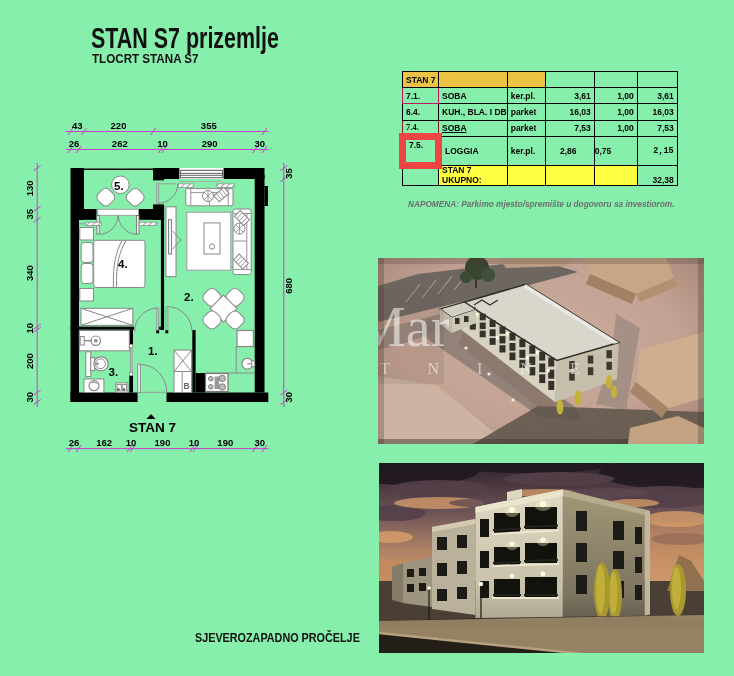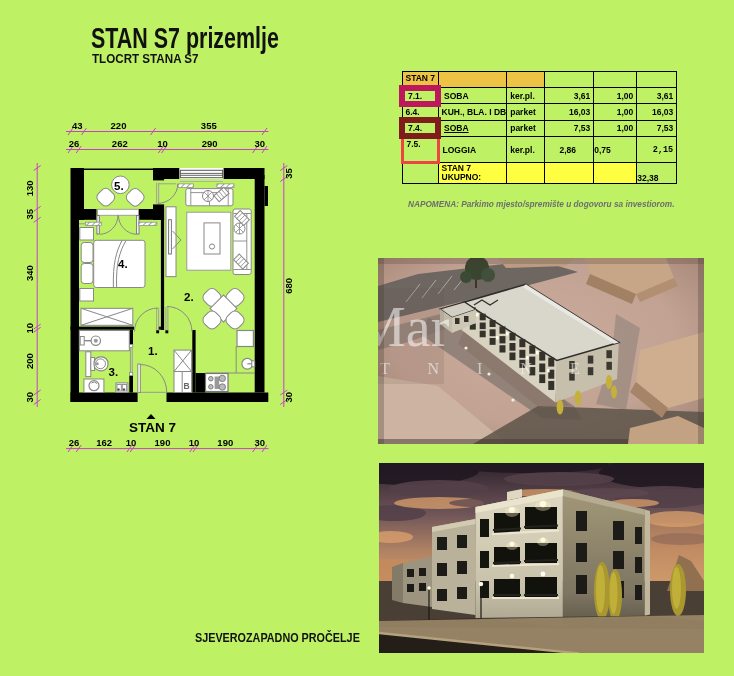--- a/index.html
+++ b/index.html
@@ -1,16 +1,16 @@
 <!DOCTYPE html>
 <html><head>
 <meta charset="utf-8">
 <style>
   html,body{margin:0;padding:0;background:#fff;}
-  .page{position:relative;width:734px;height:676px;background:#bef264;overflow:hidden;
+  .page{position:relative;width:734px;height:676px;background:#86efac;overflow:hidden;
         font-family:"Liberation Sans",sans-serif;}
   .abs{position:absolute;}
 </style>
 </head>
 <body>
 <div class="page">
 
 <div class="abs" style="left:91px;top:21px;font-size:30px;font-weight:bold;color:#111;transform:scaleX(0.715);transform-origin:0 0;white-space:nowrap;">STAN S7 prizemlje</div>
 
 <div class="abs" style="left:92px;top:52px;font-size:12.5px;font-weight:bold;color:#111;transform:scaleX(0.93);transform-origin:0 0;white-space:nowrap;">TLOCRT STANA S7</div>
@@ -490,58 +490,58 @@
 <tbody>
           <tr style="height:16.2px">
   <td style="border:1px solid #000;background:#ecc345;padding:0 0 0 3px;">STAN 7</td>
   <td style="border:1px solid #000;background:#ecc345;"></td>
   <td style="border:1px solid #000;background:#ecc345;"></td>
   <td style="border:1px solid #000;"></td>
   <td style="border:1px solid #000;"></td>
   <td style="border:1px solid #000;"></td>
 </tr>
 <tr style="height:16.2px">
-  <td style="border:6px solid #be185d;padding:0 0 0 3px;">7.1.</td>
+  <td style="border:1px solid #be185d;padding:0 0 0 3px;">7.1.</td>
   <td style="border:1px solid #000;padding:0 0 0 3px;">SOBA</td>
   <td style="border:1px solid #000;padding:0 0 0 3px;">ker.pl.</td>
   <td style="border:1px solid #000;padding:0 3px 0 0;text-align:right;">3,61</td>
   <td style="border:1px solid #000;padding:0 3px 0 0;text-align:right;">1,00</td>
   <td style="border:1px solid #000;padding:0 3px 0 0;text-align:right;">3,61</td>
 </tr>
 <tr style="height:16.2px">
   <td style="border:1px solid #000;padding:0 0 0 3px;">6.4.</td>
   <td style="border:1px solid #000;padding:0 0 0 3px;white-space:nowrap;">KUH., BLA. I DB</td>
   <td style="border:1px solid #000;padding:0 0 0 3px;">parket</td>
   <td style="border:1px solid #000;padding:0 3px 0 0;text-align:right;">16,03</td>
   <td style="border:1px solid #000;padding:0 3px 0 0;text-align:right;">1,00</td>
   <td style="border:1px solid #000;padding:0 3px 0 0;text-align:right;">16,03</td>
 </tr>
 <tr style="height:16.2px">
-  <td style="border:6px solid #7f1d1d;padding:0 4px 0 3px;">7.4.</td>
+  <td style="border:1px solid #7f1d1d;padding:0 4px 0 3px;font-family:Liberation Serif, serif;">7.4.</td>
   <td style="border:1px solid #000;padding:0 0 0 3px;text-decoration:underline;">SOBA</td>
   <td style="border:1px solid #000;padding:0 0 0 3px;">parket</td>
   <td style="border:1px solid #000;padding:0 3px 0 0;text-align:right;">7,53</td>
   <td style="border:1px solid #000;padding:0 3px 0 0;text-align:right;">1,00</td>
   <td style="border:1px solid #000;padding:0 3px 0 0;text-align:right;">7,53</td>
 </tr>
 <tr style="height:16.2px">
-  <td style="border:3px solid #ef4444;padding:0 0 12px 3px;margin-top:12px;">7.5.</td>
+  <td style="border:7px solid #ef4444;padding:0 0 12px 3px;margin-top:12px;">7.5.</td>
   <td style="border:1px solid #000;padding:0 0 0 3px;margin-top:17px;">LOGGIA</td>
   <td style="border:1px solid #000;padding:0 0 0 3px;">ker.pl.</td>
   <td style="border:1px solid #000;padding:0 3px 0 0;text-align:center;">2,86</td>
   <td style="border:1px solid #000;padding:0 3px 0 0;text-align:left;">0,75</td>
   <td style="border:1px solid #000;padding:0 3px 0 0;text-align:right;font-family:Liberation Mono, monospace;">2,15</td>
 </tr>
 <tr style="height:20.6px">
   <td style="border:1px solid #000;"></td>
   <td style="border:1px solid #000;background:#ffff42;padding:0 0 0 3px;line-height:9.5px;">STAN 7<br>UKUPNO:</td>
   <td style="border:1px solid #000;background:#ffff42;"></td>
   <td style="border:1px solid #000;background:#ffff42;"></td>
   <td style="border:1px solid #000;background:#ffff42;"></td>
-  <td style="border:1px solid #000;padding:0 3px 0 0;text-align:left;vertical-align:bottom;">32,38</td>
+  <td style="border:1px solid #000;padding:0 3px 0 0;text-align:right;vertical-align:bottom;">32,38</td>
 </tr>
 </tbody>
       </table>
 </div>
 
 <div class="abs" style="left:408px;top:199px;font-size:8.7px;font-weight:bold;font-style:italic;color:#6e6e6e;white-space:nowrap;transform:scaleX(0.95);transform-origin:0 0;">NAPOMENA: Parkimo mjesto/spremište u dogovoru sa investiorom.</div>
 
 <svg id="r1" class="abs" style="left:378px;top:258px" width="326" height="186" viewBox="0 0 326 186">
 <defs>
   <radialGradient id="g1" cx="48%" cy="45%" r="80%">

